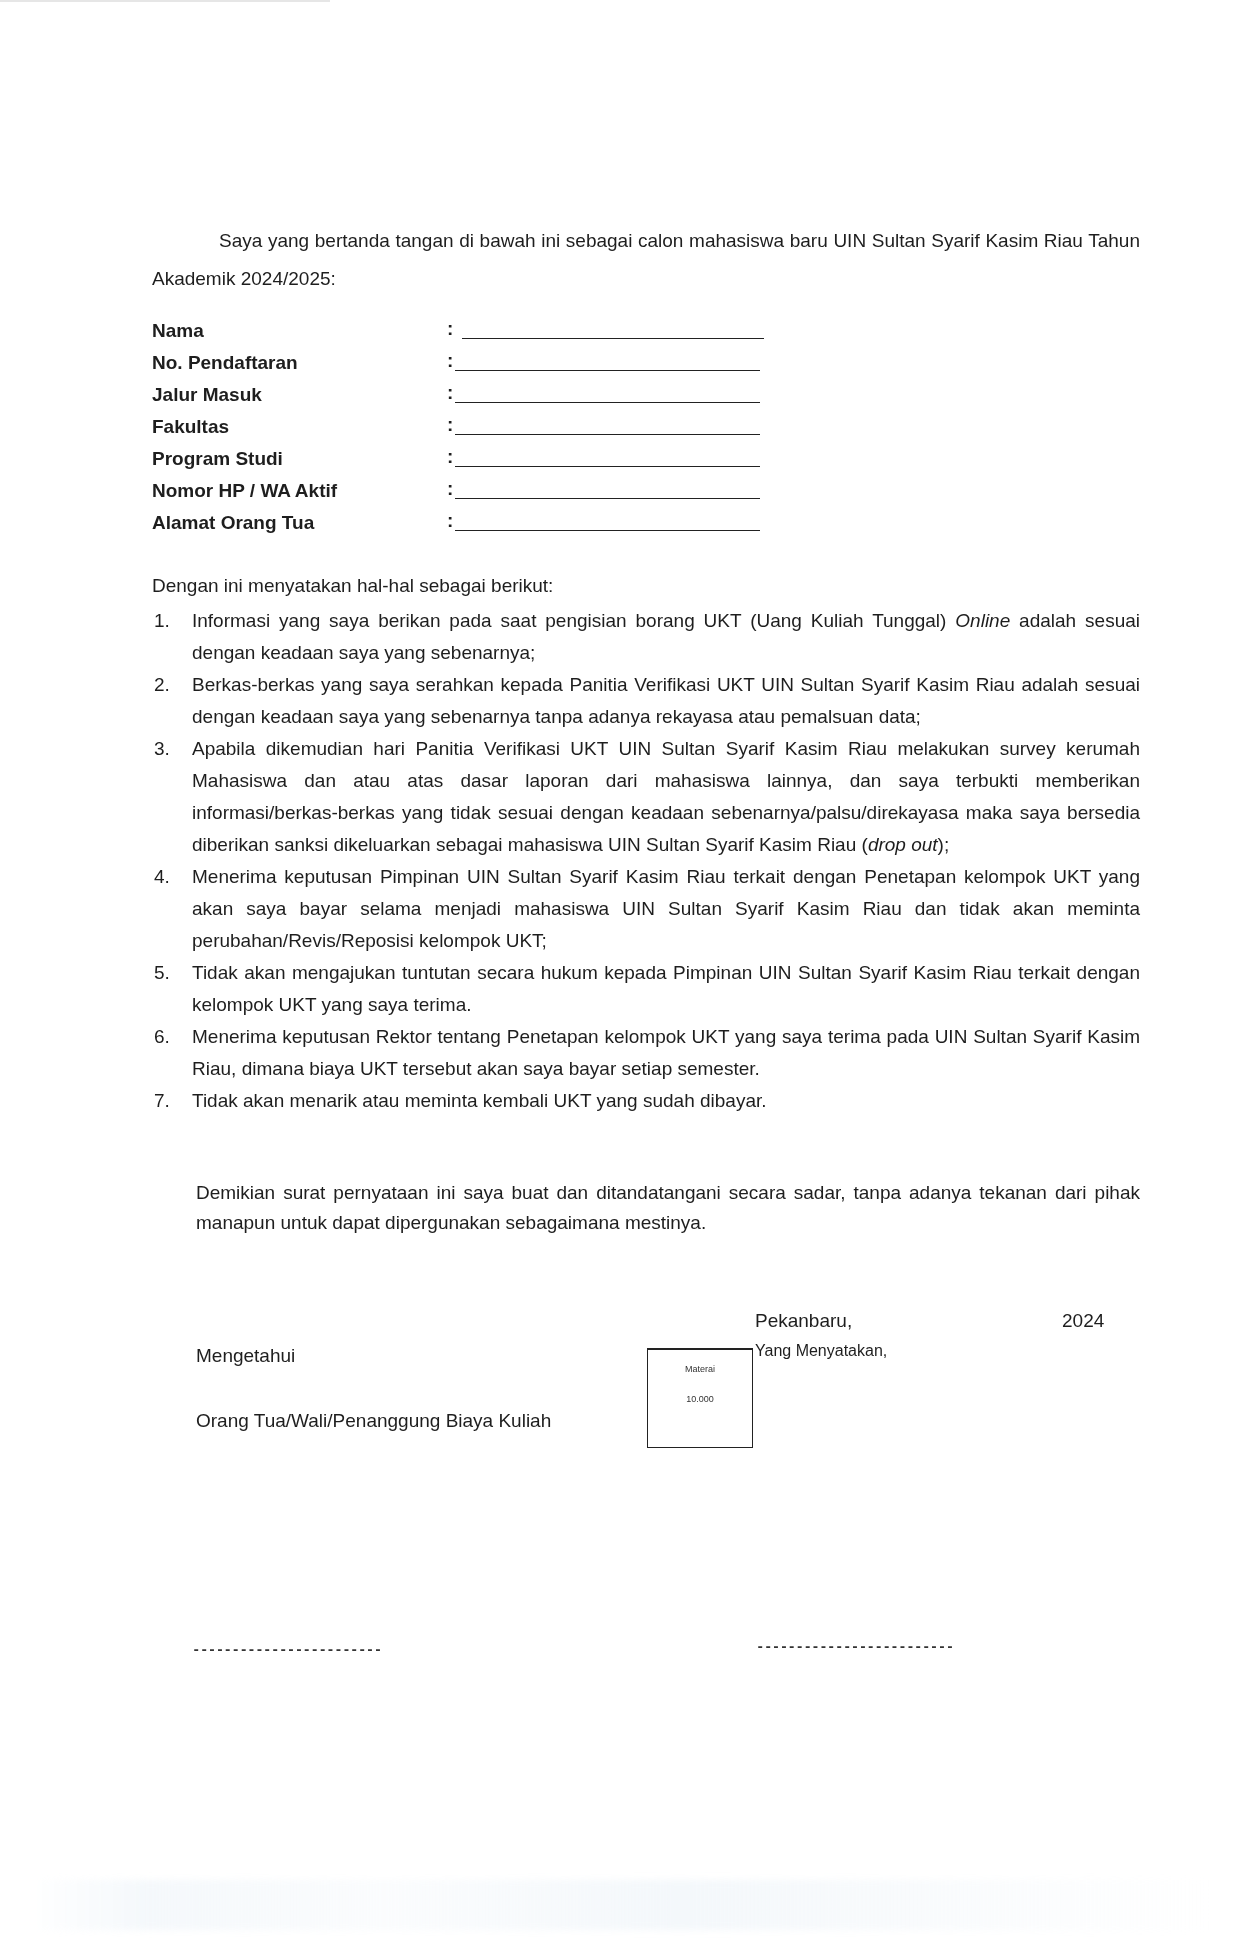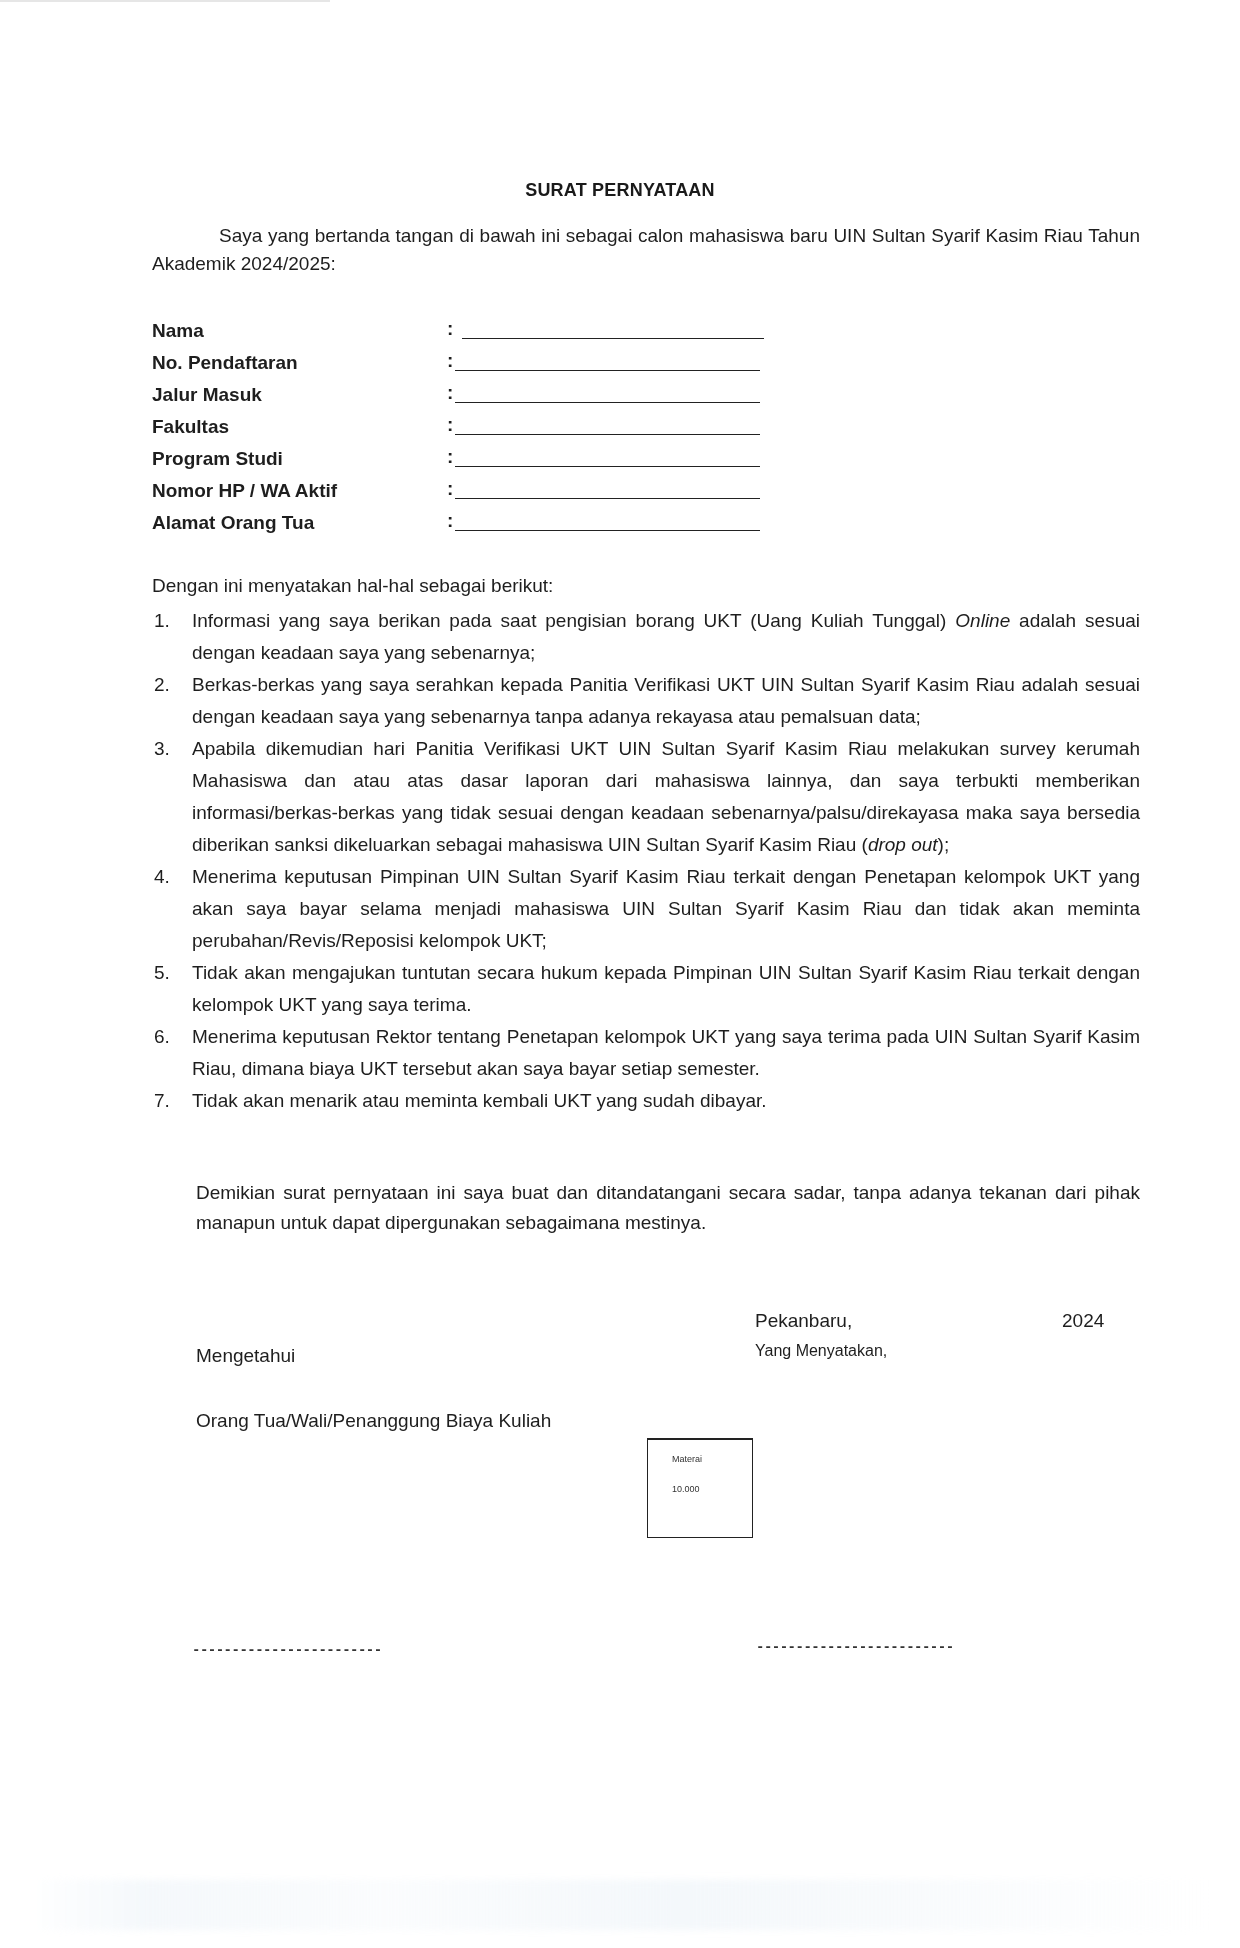--- a/index.html
+++ b/index.html
@@ -17,21 +17,21 @@
     background: linear-gradient(90deg, rgba(235,242,248,0) 0%, rgba(235,242,248,0.5) 10%, rgba(235,242,248,0.2) 30%, rgba(235,242,248,0.55) 55%, rgba(235,242,248,0.25) 80%, rgba(235,242,248,0) 100%);
     filter: blur(3px);
   }
   .title {
     position: absolute; left: 0; width: 1240px; top: 180px;
     text-align: center; font-weight: bold; font-size: 18px; letter-spacing: 0.2px;
     color: #1a1a1a;
   }
   .intro {
     position: absolute; left: 152px; top: 222px; width: 988px;
-    font-size: 19px; line-height: 28px; text-align: justify;
+    font-size: 19px; line-height: 38px; text-align: justify;
   }
   .intro .indent { display: inline-block; width: 67px; }
   .fields { position: absolute; left: 152px; top: 316px; font-weight: bold; }
   .field-row {
     position: relative; height: 32px; width: 620px;
   }
   .field-label {
     position: absolute; left: 0; top: 4px; font-size: 19px;
   }
   .field-colon {
@@ -69,41 +69,40 @@
   .known-label {
     position: absolute; left: 196px; top: 1345px; font-size: 19px;
   }
   .declarer-label {
     position: absolute; left: 755px; top: 1342px; font-size: 16px;
   }
   .guardian-label {
     position: absolute; left: 196px; top: 1410px; font-size: 19px;
   }
   .stamp-box {
-    position: absolute; left: 647px; top: 1438px; width: 106px; height: 100px;
+    position: absolute; left: 647px; top: 1348px; width: 106px; height: 100px;
     border: 1.6px solid #222; border-top-width: 2px; box-sizing: border-box;
-    text-align: left; font-size: 9px; color: #333; padding-left: 24px;
+    text-align: center; font-size: 9px; color: #333;
   }
   .stamp-box .s1 { margin-top: 14px; display: block; }
   .stamp-box .s2 { margin-top: 20px; display: block; }
   .sig-line {
     position: absolute; font-size: 14px; letter-spacing: -0.5px; font-weight: bold; color: #333;
     font-family: "Liberation Mono", monospace;
   }
   .sig-left { left: 192px; top: 1642px; }
   .sig-right { left: 756px; top: 1639px; }
   i { }
 </style>
 </head>
 <body>
 
 <div class="page">
   <div class="scan-edge-top"></div>
 
-  <div class="title">SURAT PERNYATAAN</div>
 
   <div class="intro"><span class="indent"></span><span>Saya yang bertanda tangan di bawah ini sebagai calon mahasiswa baru UIN Sultan Syarif Kasim Riau Tahun Akademik 2024/2025:</span></div>
 
   <div class="fields">
     <div class="field-row">
       <span class="field-label">Nama</span>
       <span class="field-colon">:</span>
       <span class="field-line"></span>
     </div>
     <div class="field-row">

